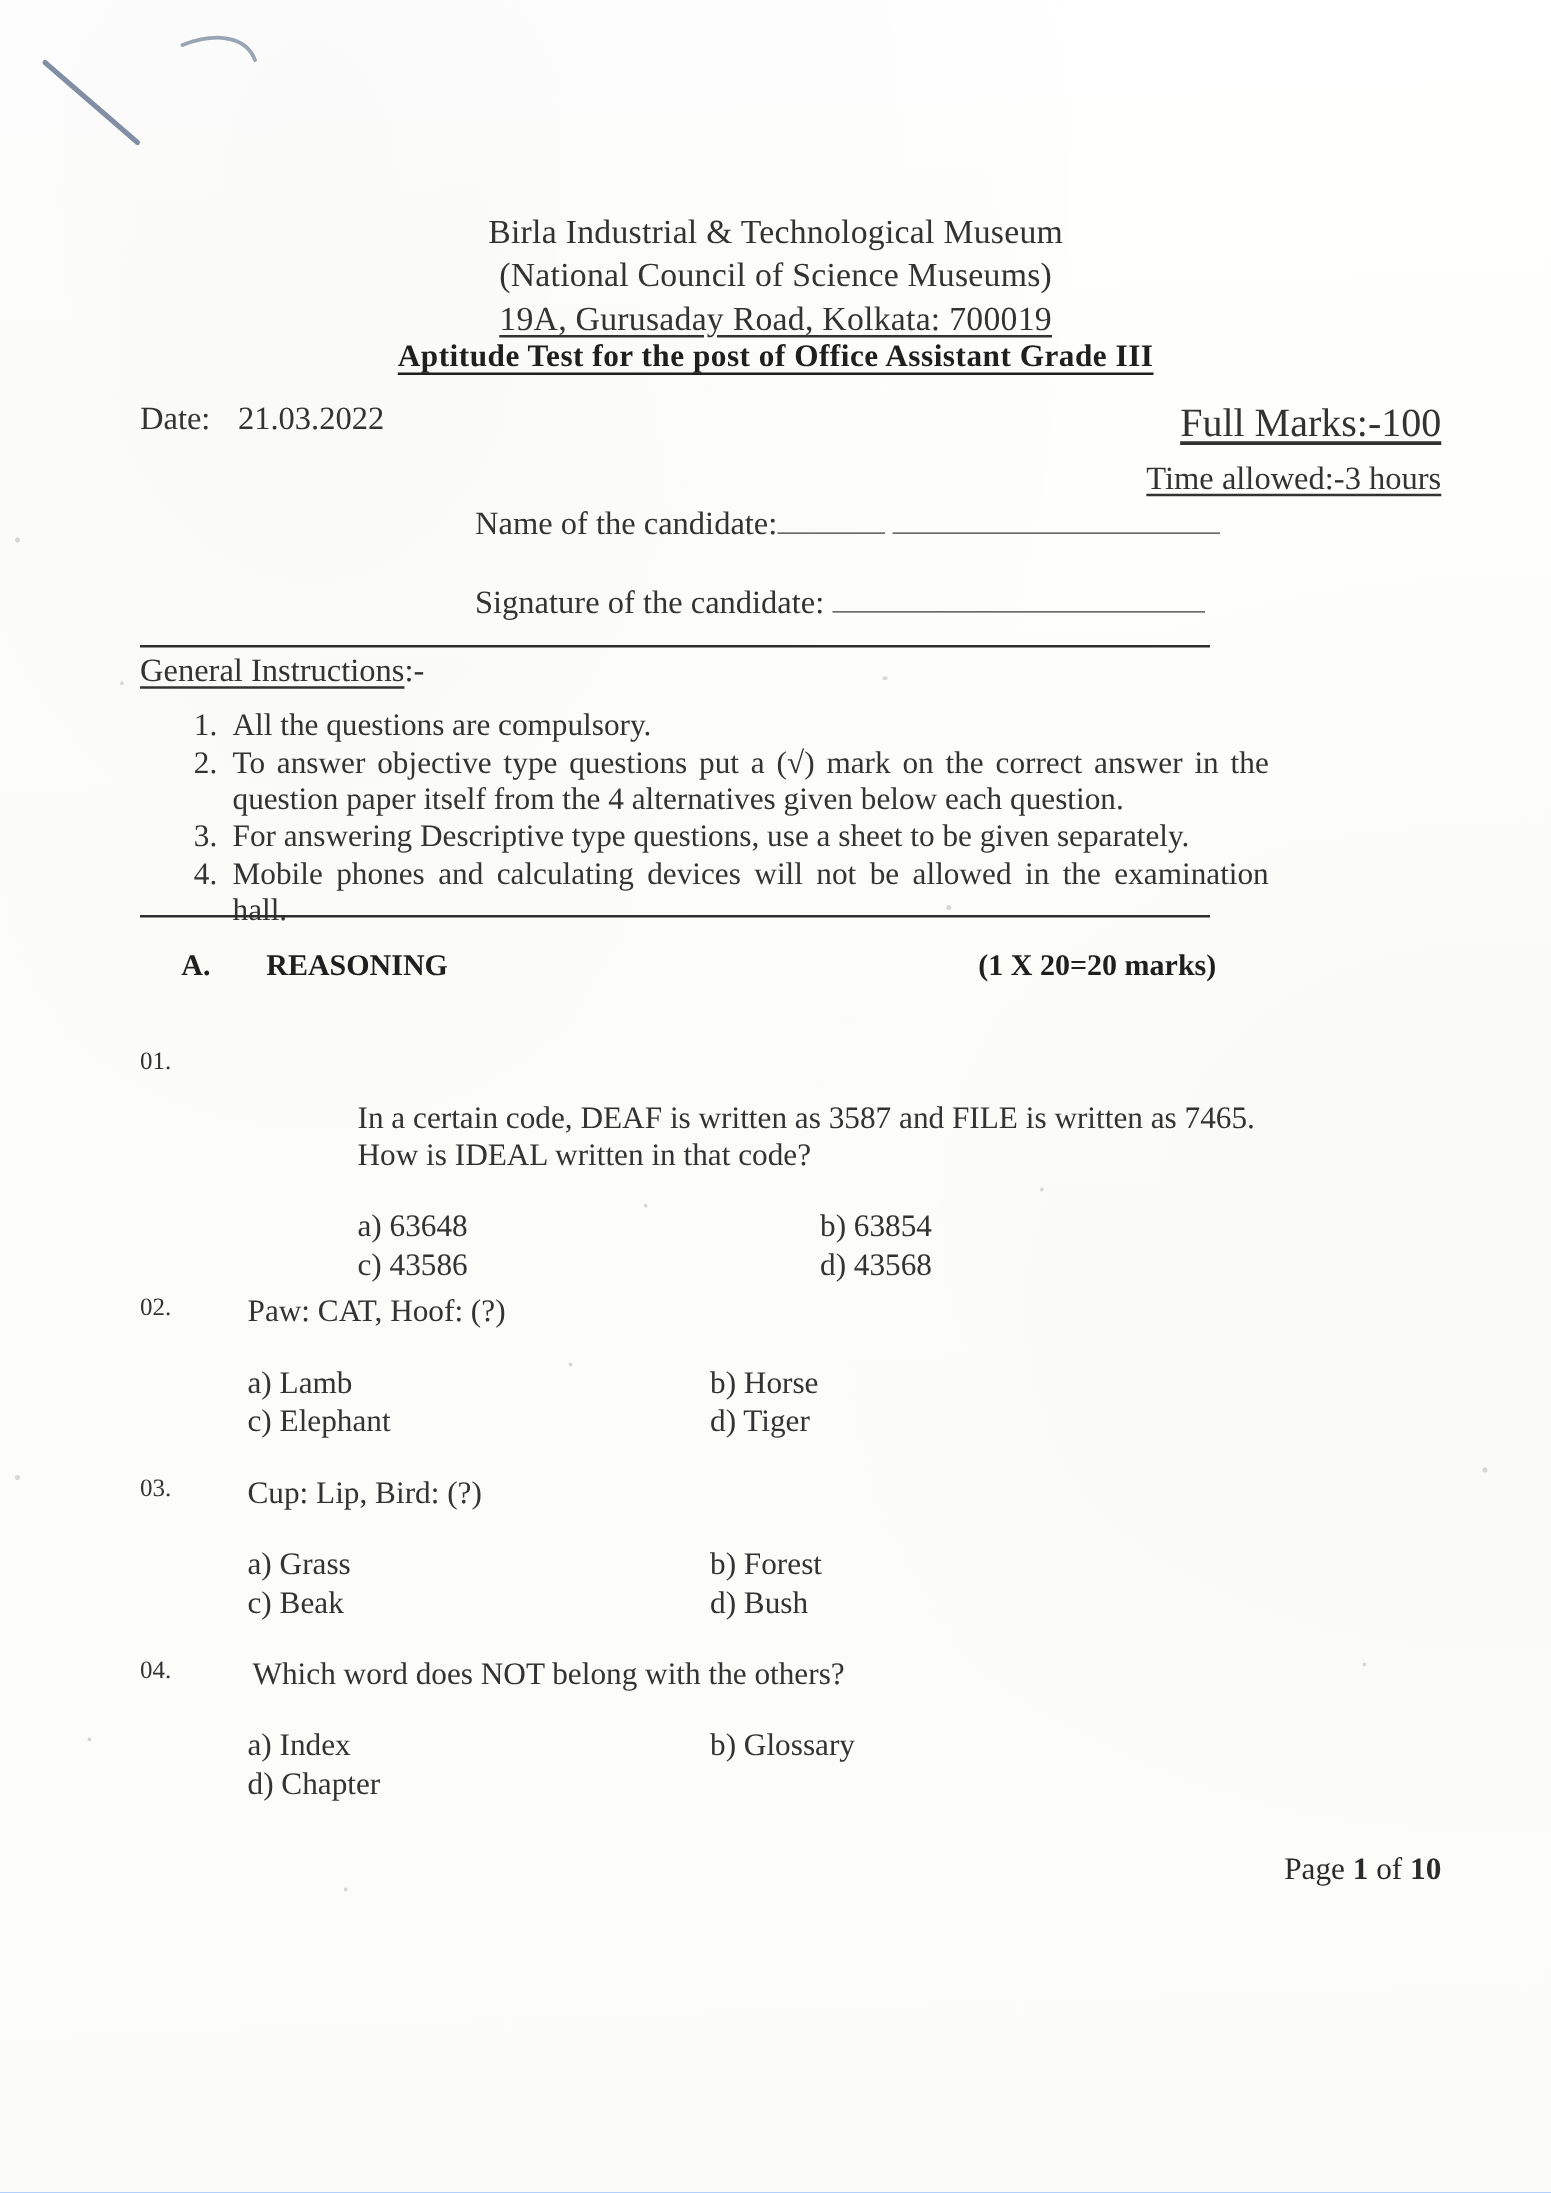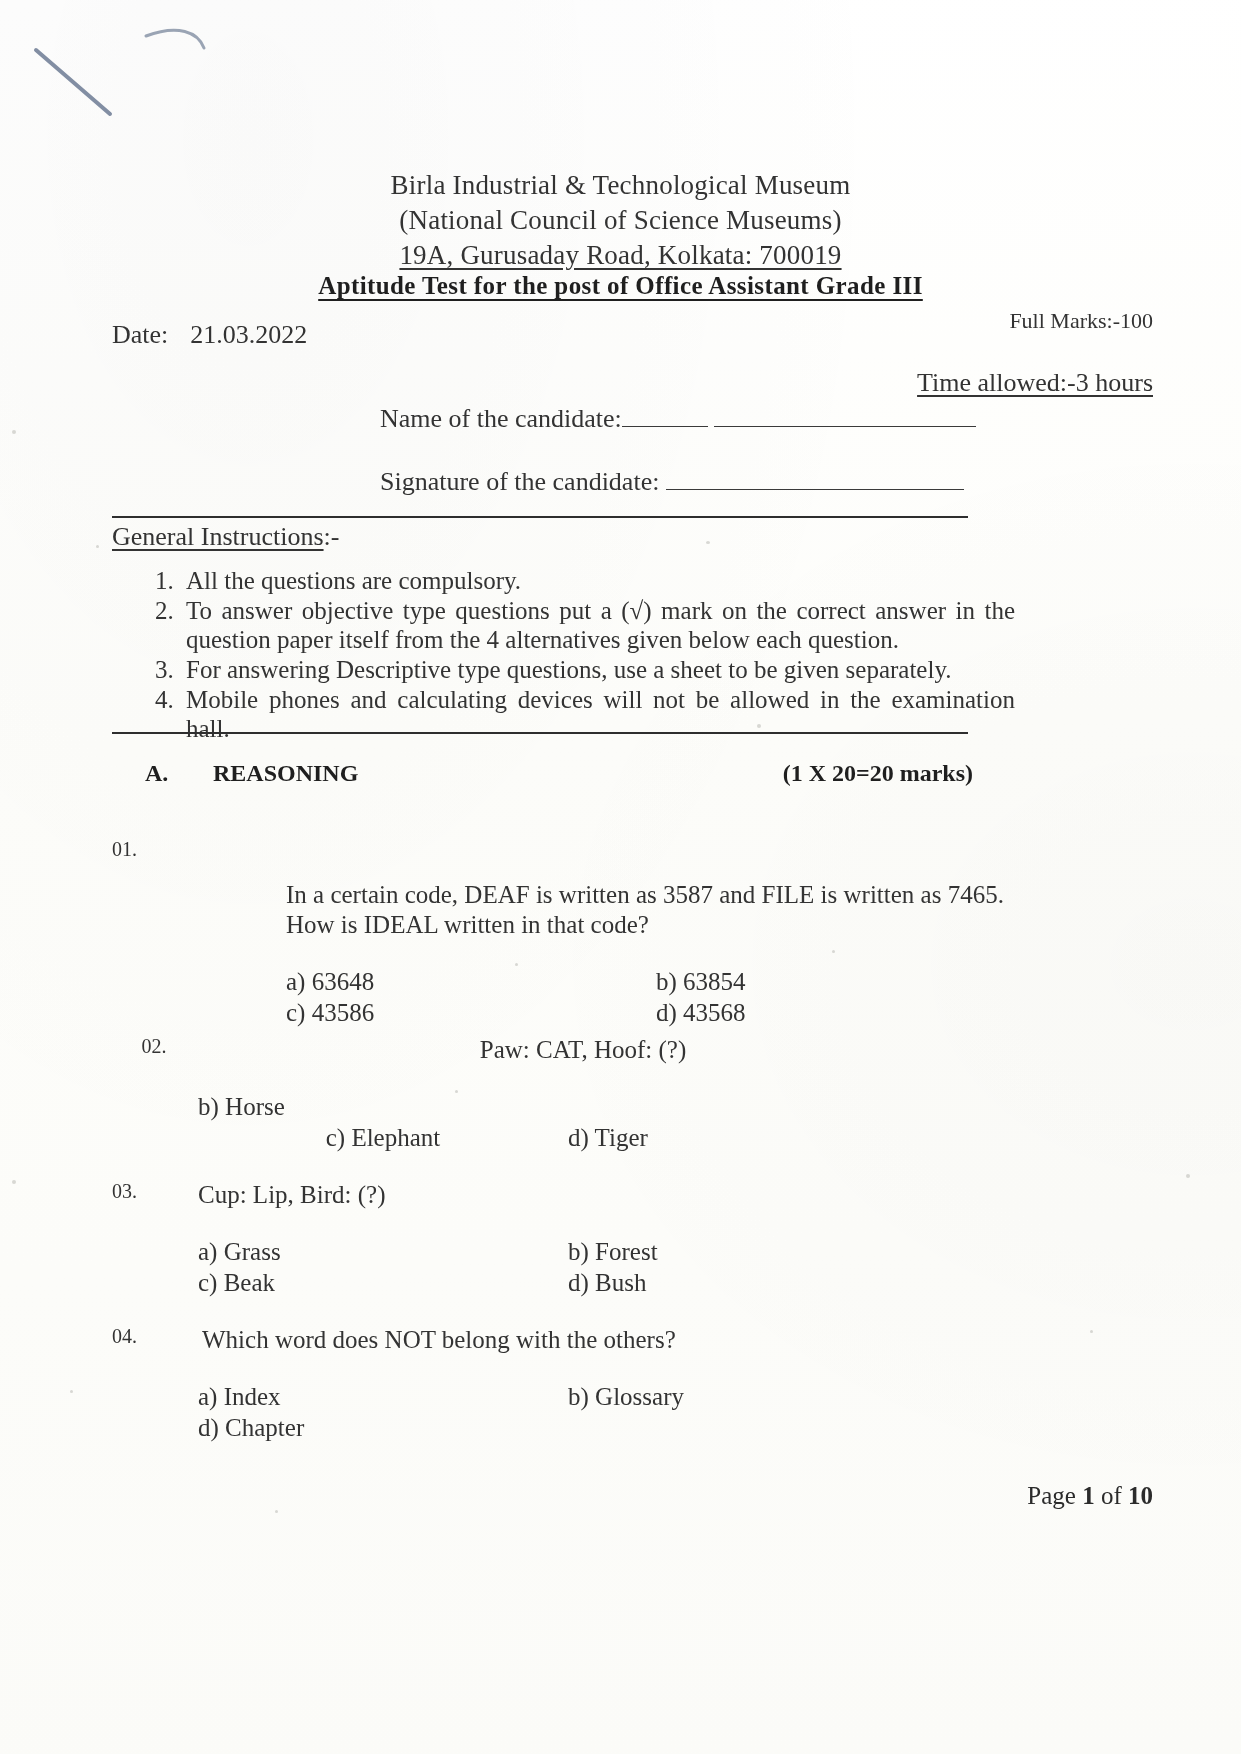--- a/index.html
+++ b/index.html
@@ -86,22 +86,23 @@
     left: 112px;
     top: 320px;
     font-size: 26px;
     color: #333;
   }
   .date-label { margin-right: 22px; }
 
   .marks-line {
     position: absolute;
     right: 88px;
-    top: 308px;
-    font-size: 22px;
+    top: 320px;
+    font-size: 32px;
+    text-decoration: underline;
     text-underline-offset: 4px;
     color: #333;
     white-space: nowrap;
   }
   .time-line {
     position: absolute;
     right: 88px;
     top: 368px;
     font-size: 26px;
     text-decoration: underline;
@@ -318,26 +319,27 @@
             <span>b) 63854</span>
           </div>
           <div class="opt-row">
             <span class="opt-c">c) 43586</span>
             <span>d) 43568</span>
           </div>
         </div>
       </div>
     </div>
 
-    <div class="q" style="top:1035px;text-align:center;">
+    <div class="q" style="top:1035px;">
       <div class="q-num">02.</div>
       <div class="q-body">
         <div class="q-text">Paw: CAT, Hoof: (?)</div>
         <div class="opts">
           <div class="opt-row">
+            <span class="opt-a">a) Lamb</span>
             <span>b) Horse</span>
           </div>
           <div class="opt-row">
             <span class="opt-c">c) Elephant</span>
             <span>d) Tiger</span>
           </div>
         </div>
       </div>
     </div>
 

